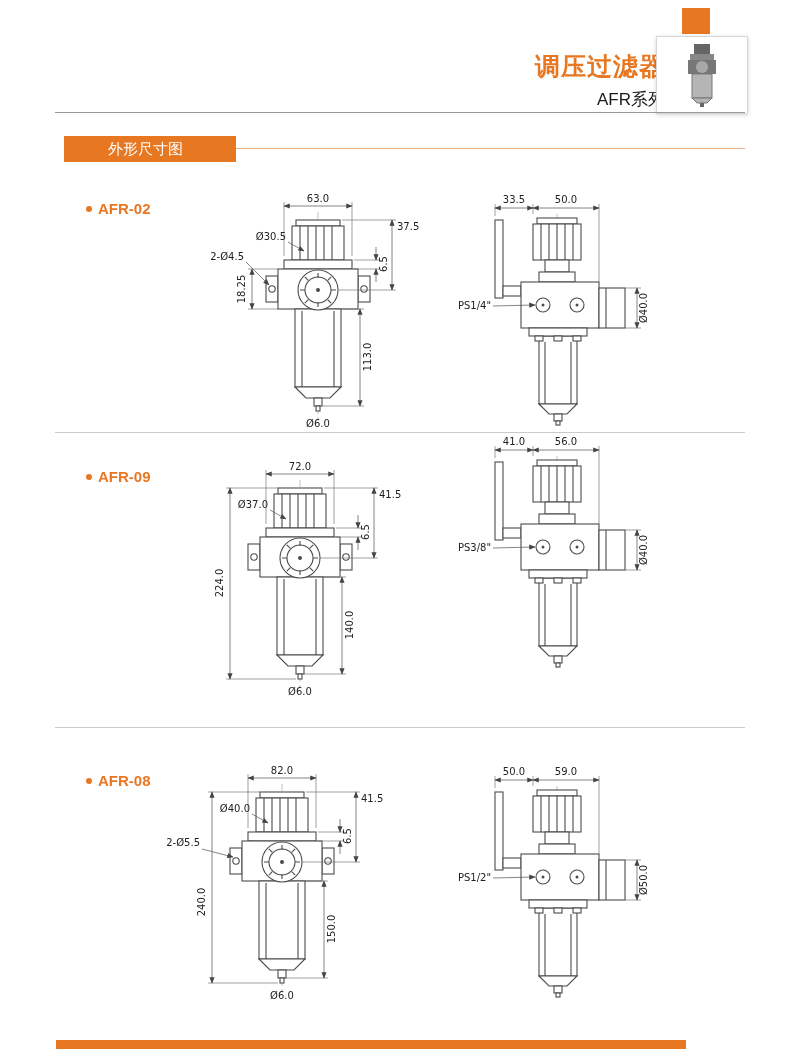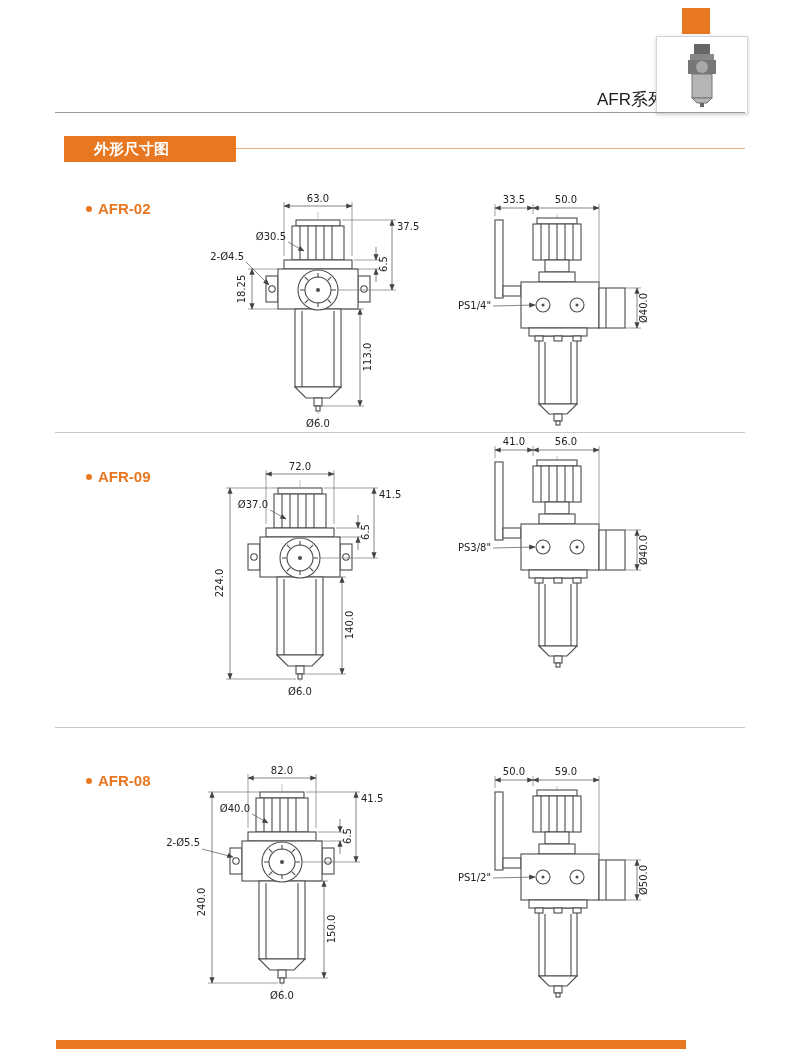--- a/index.html
+++ b/index.html
@@ -7,21 +7,21 @@
         font-family:"Liberation Sans","DejaVu Sans",sans-serif;}
   .corner-tab{position:absolute;left:682px;top:8px;width:28px;height:26px;background:#E87722;}
   .doc-title{position:absolute;top:50px;right:135px;font-size:25px;font-weight:bold;color:#E87722;letter-spacing:1px;}
   .doc-series{position:absolute;top:88px;right:135px;font-size:17px;color:#1a1a1a;}
   .thumb-box{position:absolute;left:656px;top:36px;width:90px;height:76px;background:#fff;
              border:1px solid #d6d6d6;box-shadow:0 1px 4px rgba(0,0,0,.18);
              display:flex;align-items:center;justify-content:center;}
   .header-rule{position:absolute;left:55px;top:112px;width:690px;height:1px;background:#9a9a9a;}
   .section-badge{position:absolute;left:64px;top:136px;width:172px;height:26px;background:#E87722;
                  color:#fff;font-size:15px;line-height:26px;padding-left:0;box-sizing:border-box;}
-  .section-badge span{padding-left:30px;font-weight:bold;}
+  .section-badge span{padding-left:44px;}
   .badge-rule{position:absolute;left:236px;top:148px;width:509px;height:1px;background:#ebb287;}
   .model-label{position:absolute;left:86px;display:flex;align-items:center;gap:6px;
                color:#E87722;font-weight:bold;font-size:15px;margin-top:28px;}
   .bullet{width:6px;height:6px;border-radius:50%;background:#E87722;display:inline-block;}
   .sep{position:absolute;left:55px;width:690px;height:1px;background:#c9c9c9;}
   .fig{position:absolute;}
   .bottom-bar{position:absolute;left:56px;top:1040px;width:630px;height:9px;background:#E87722;}
 
   
   .ol{fill:none;stroke:#4b4b4b;stroke-width:1.1;}
@@ -38,20 +38,21 @@
   <defs>
     <marker id="ar" viewBox="0 0 10 10" refX="9" refY="5" markerWidth="8" markerHeight="8" orient="auto-start-reverse">
       <path d="M0,1 L10,5 L0,9 z" fill="#444"></path>
     </marker>
   </defs>
 </svg>
 
 <div class="page">
 
   <div class="corner-tab"></div>
+  <div class="doc-title">调压过滤器</div>
   <div class="doc-series">AFR系列</div>
 
   <div class="thumb-box">
     <svg width="44" height="66" viewBox="0 0 44 66">
       <rect x="14" y="2" width="16" height="10" fill="#666"></rect>
       <rect x="10" y="12" width="24" height="6" fill="#888"></rect>
       <rect x="8" y="18" width="28" height="14" fill="#777"></rect>
       <circle cx="22" cy="25" r="6" fill="#a8a8a8"></circle>
       <rect x="12" y="32" width="20" height="24" fill="#b5b5b5" stroke="#777"></rect>
       <path d="M12,56 L17,61 H27 L32,56 Z" fill="#b5b5b5" stroke="#777"></path>

